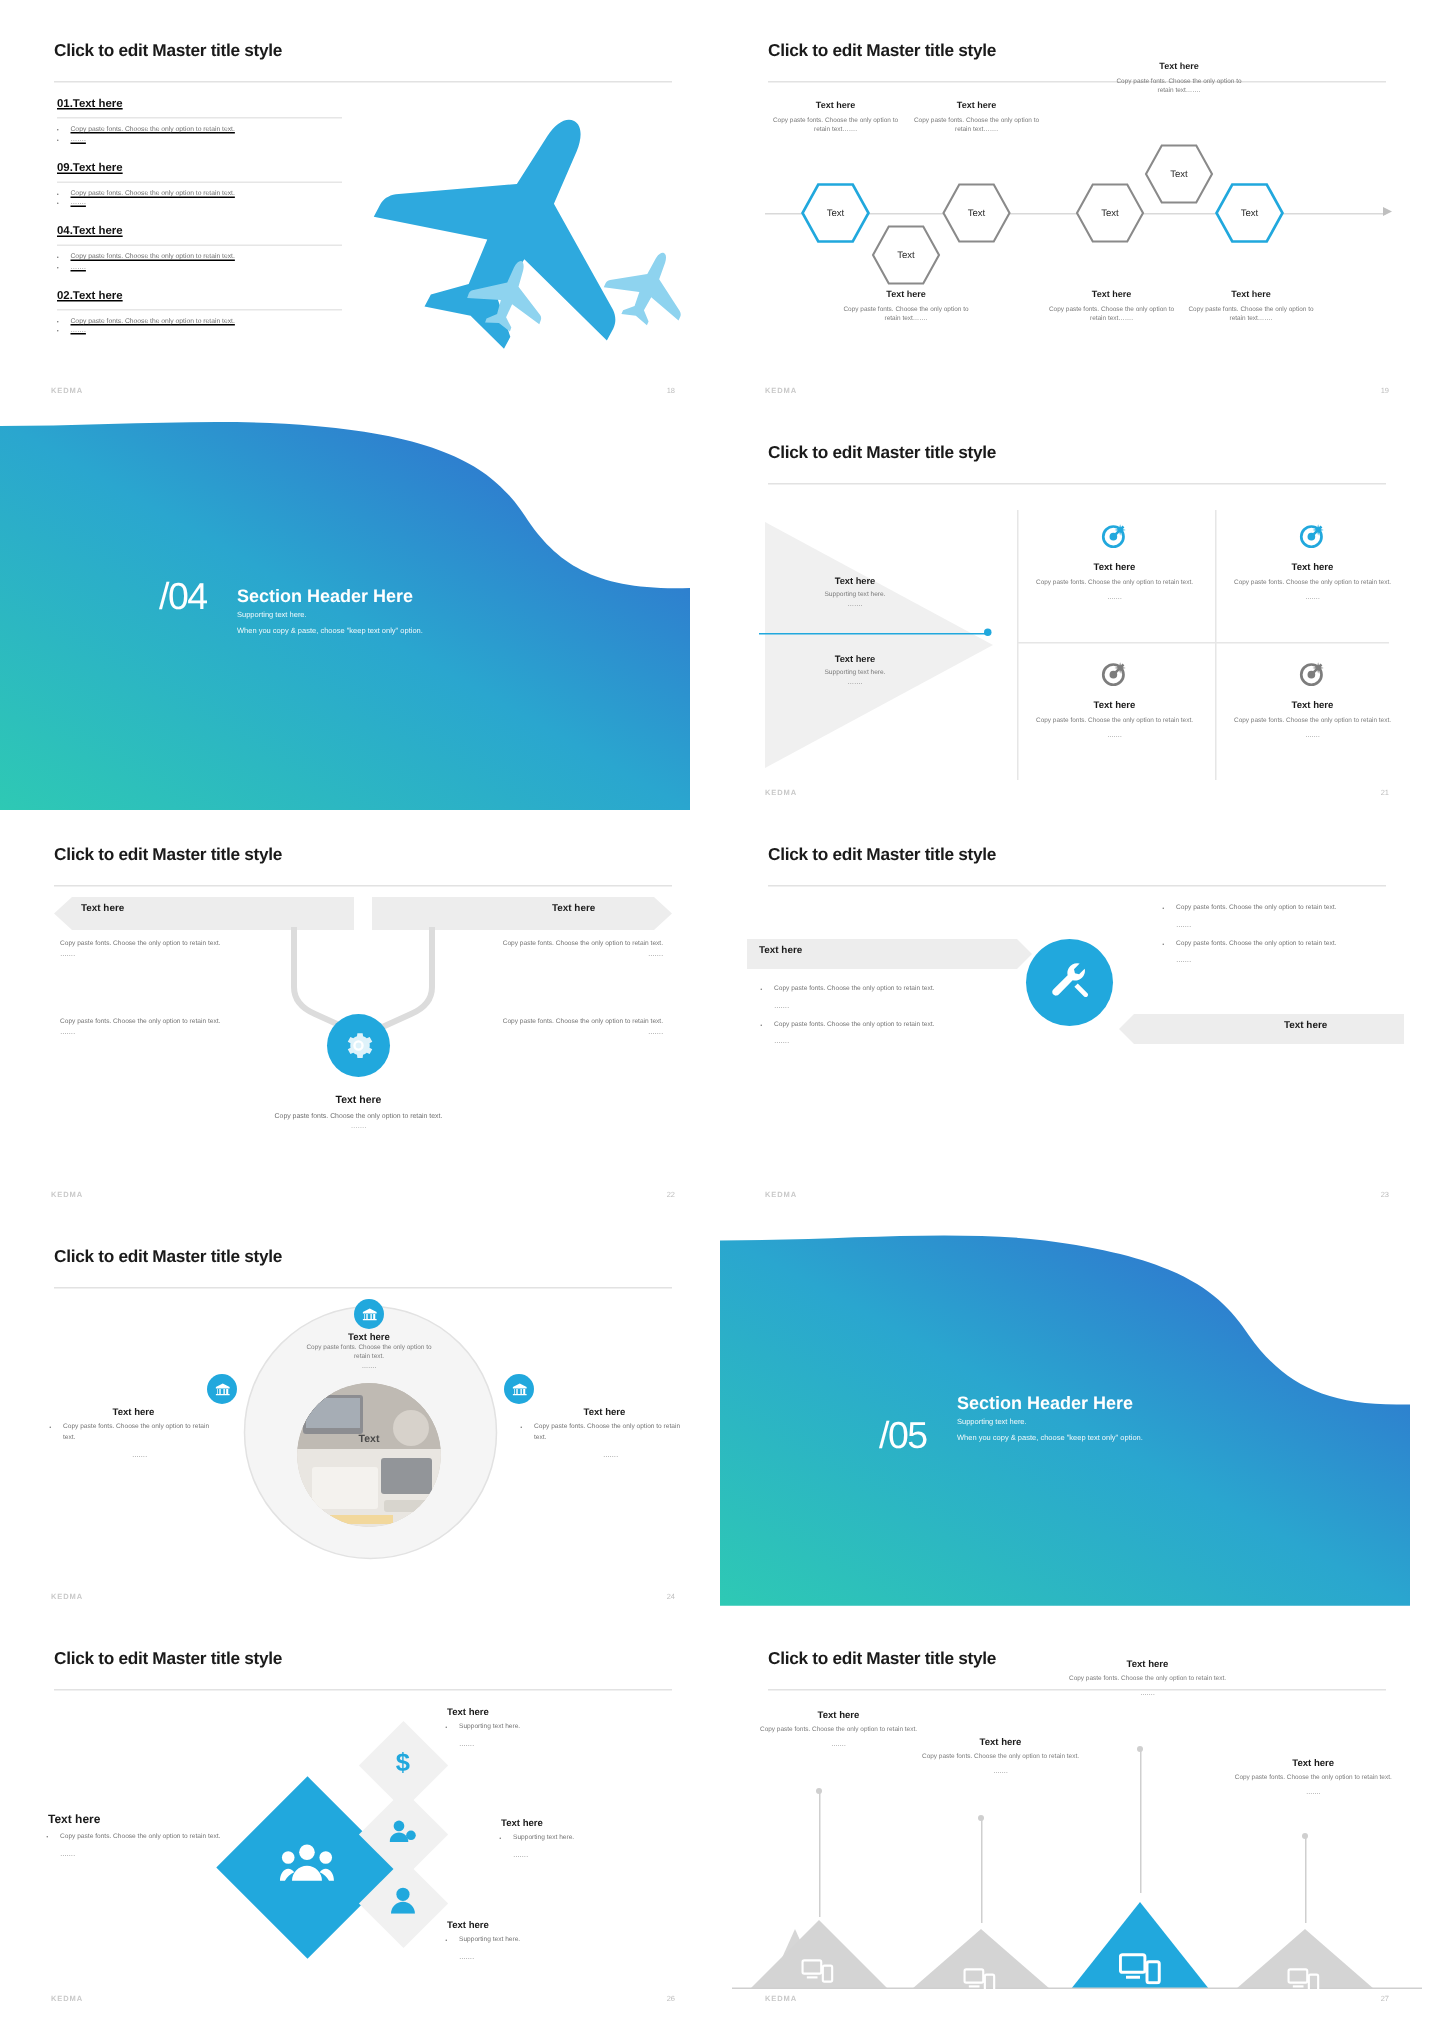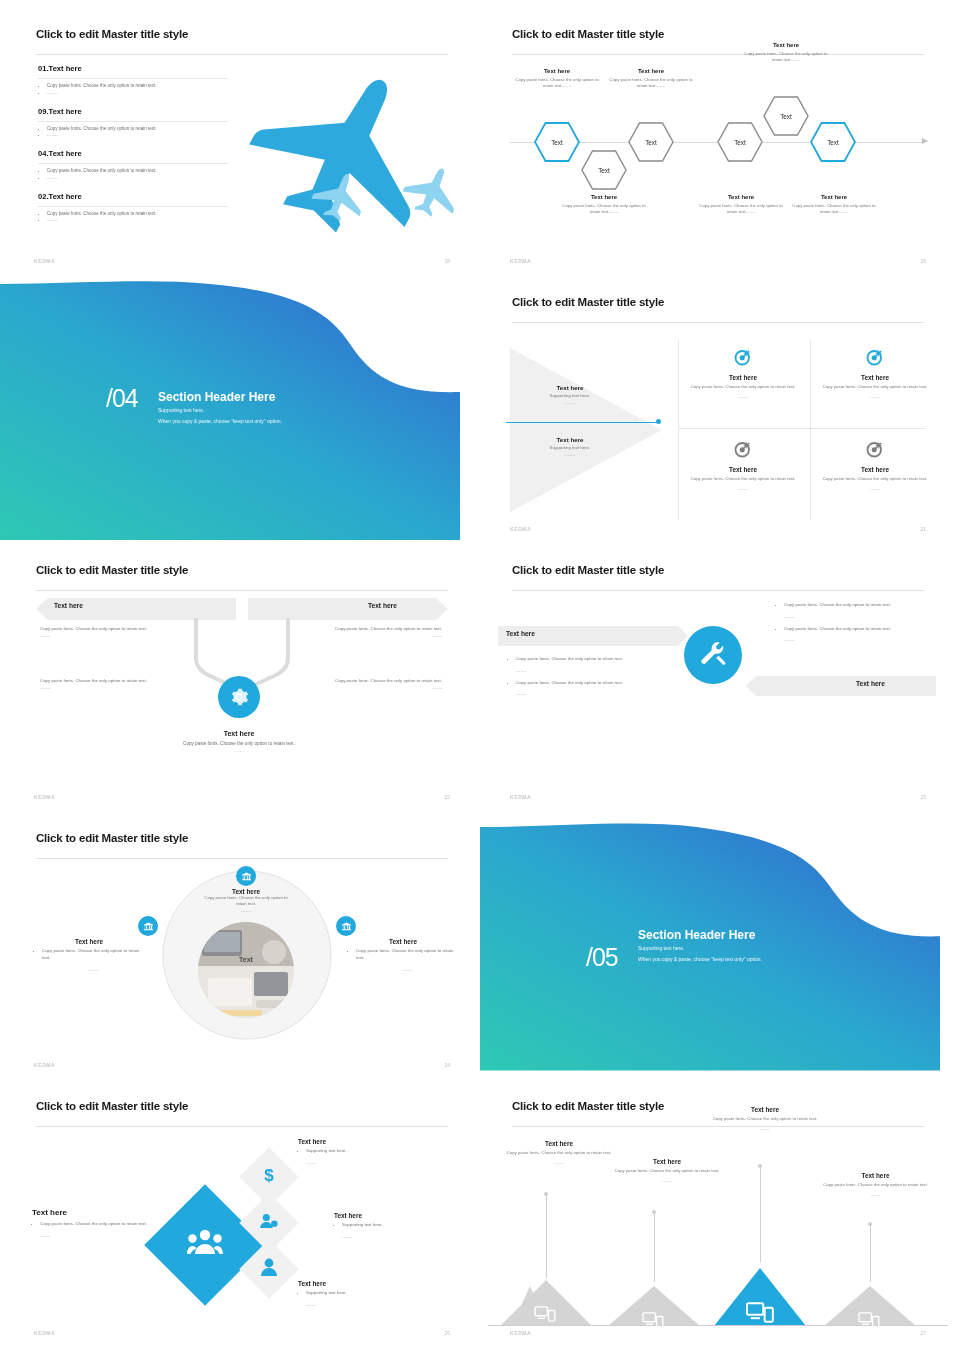--- a/index.html
+++ b/index.html
@@ -65,21 +65,21 @@
     color: #6d6d6d;
   }
   .head-txt {
     font-size: 7px;
     font-weight: bold;
     color: #1a1a1a;
   }
   .dots { color: #9a9a9a; font-size: 4.6px; }
 
   
-  .s18-list { position: absolute; left: 26px; top: 52px; width: 190px; }
+  .s18-list { position: absolute; left: 26px; top: 52px; width: 190px; text-decoration: underline; }
   .s18-item { margin-bottom: 10px; }
   .s18-item .num {
     font-size: 7.6px; font-weight: bold; color: #111; margin-bottom: 3px;
   }
   .s18-item .line {
     height: 1px; background: #e6e6e6; margin: 5px 0 4px 0;
   }
   .s18-item ul { margin: 0; padding-left: 9px; }
   .s18-item li { font-size: 4.5px; color: #6f6f6f; line-height: 1.5; }
   .plane-wrap { position: absolute; right: 6px; top: 44px; width: 236px; height: 195px; }

